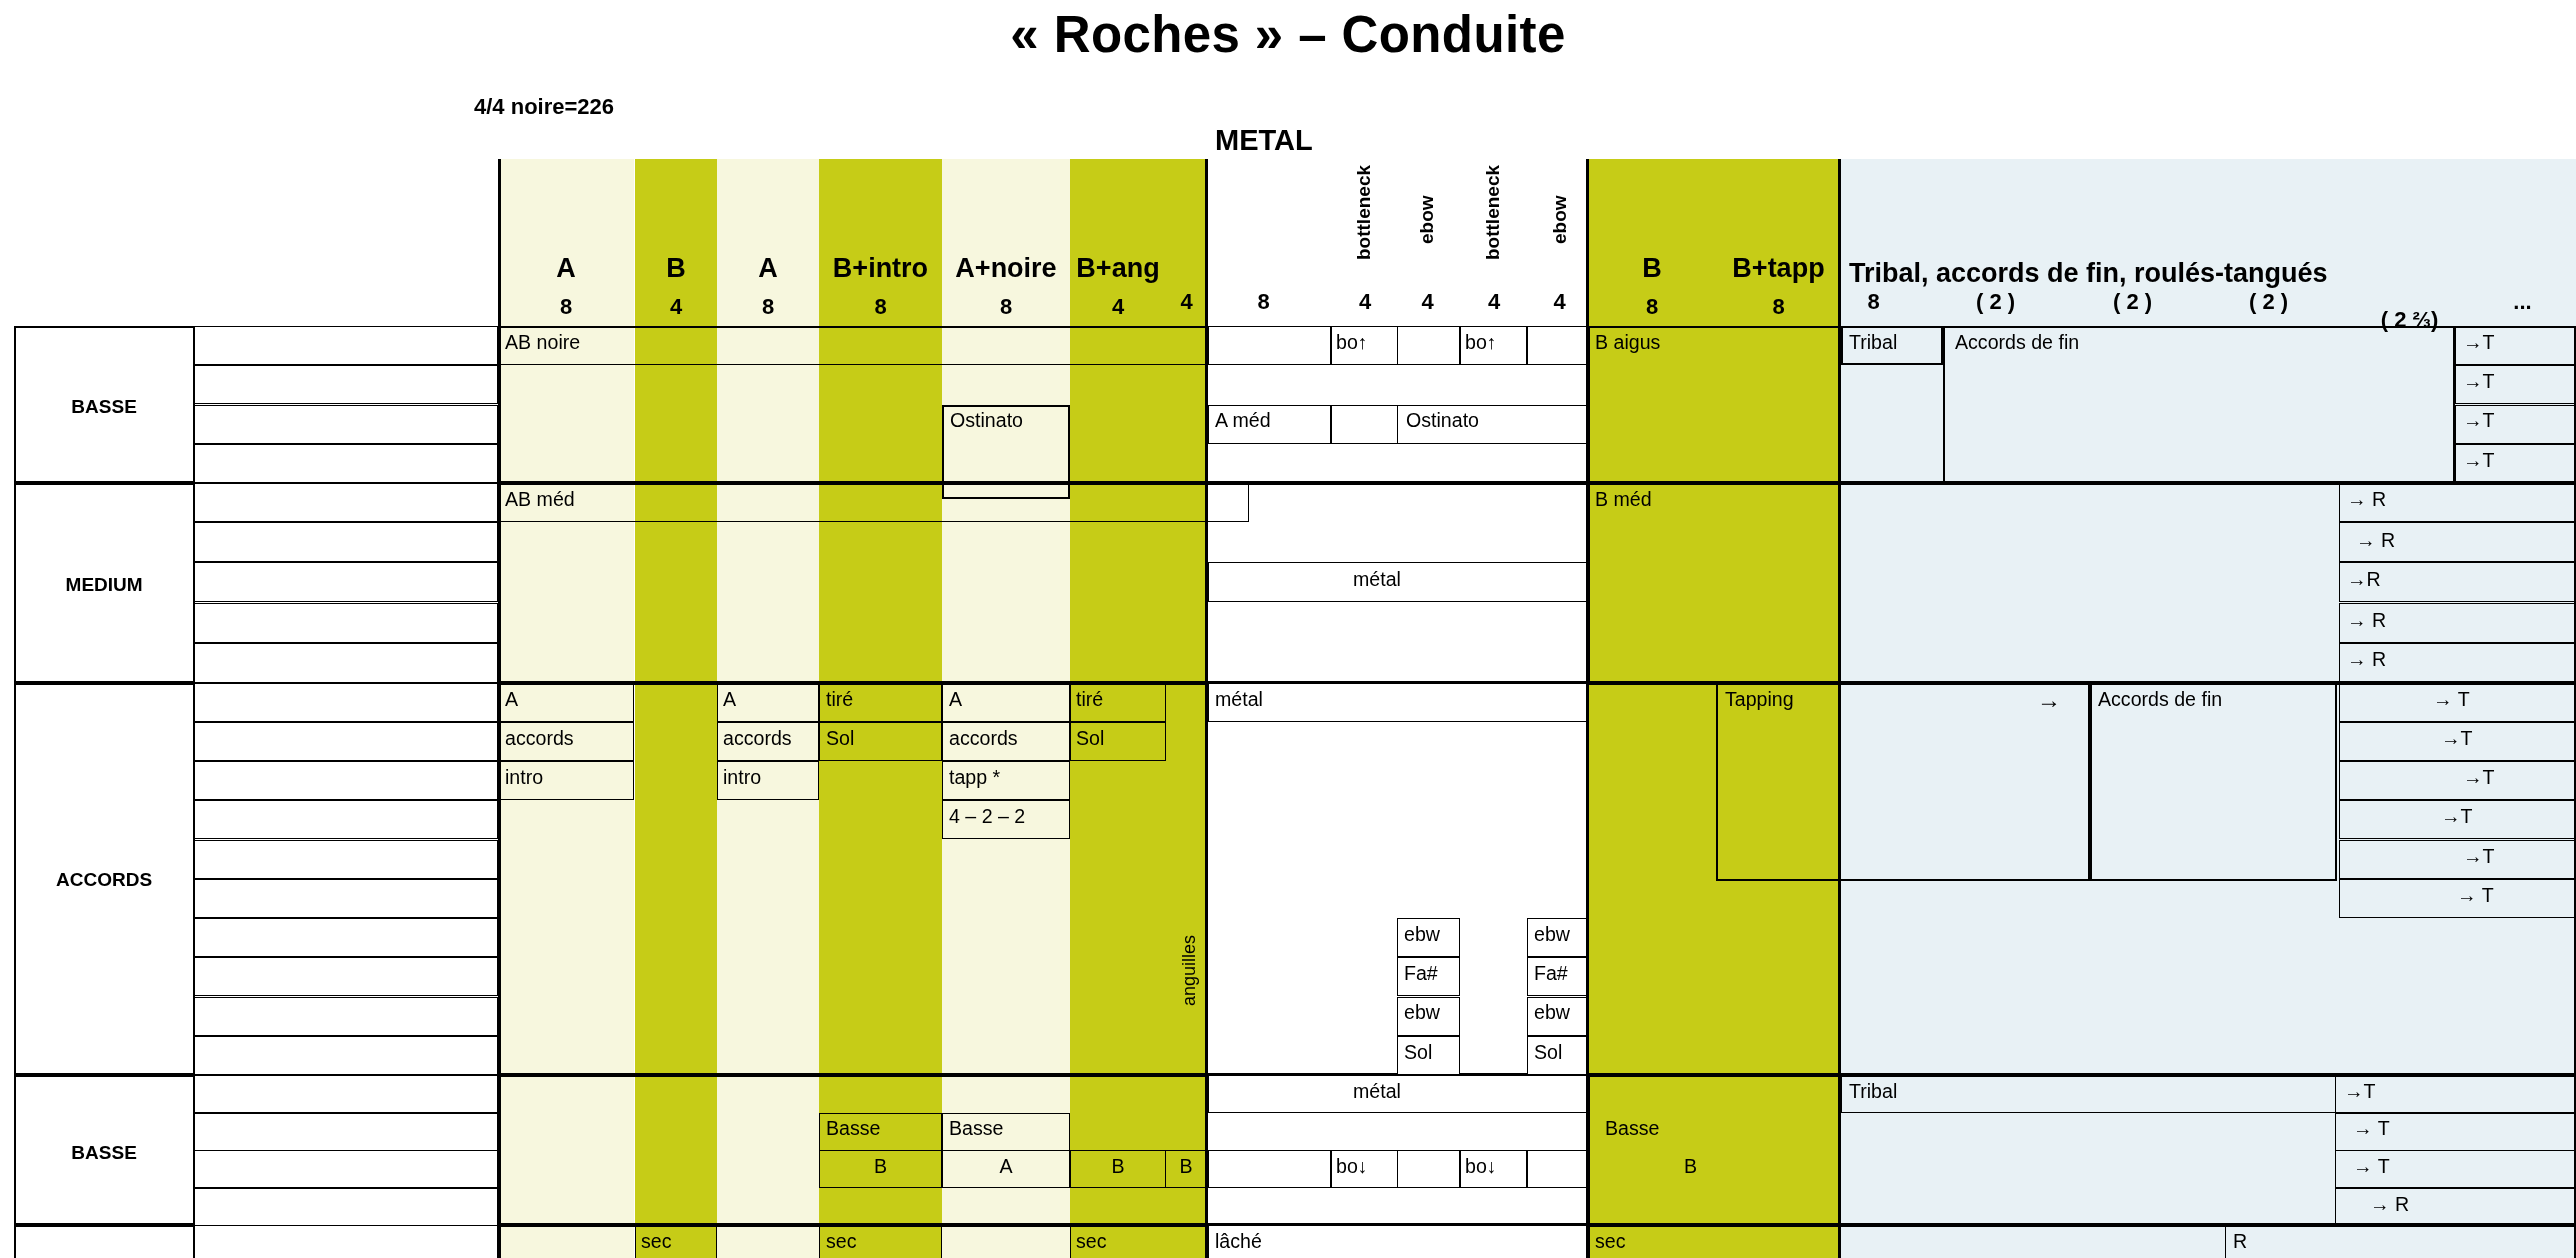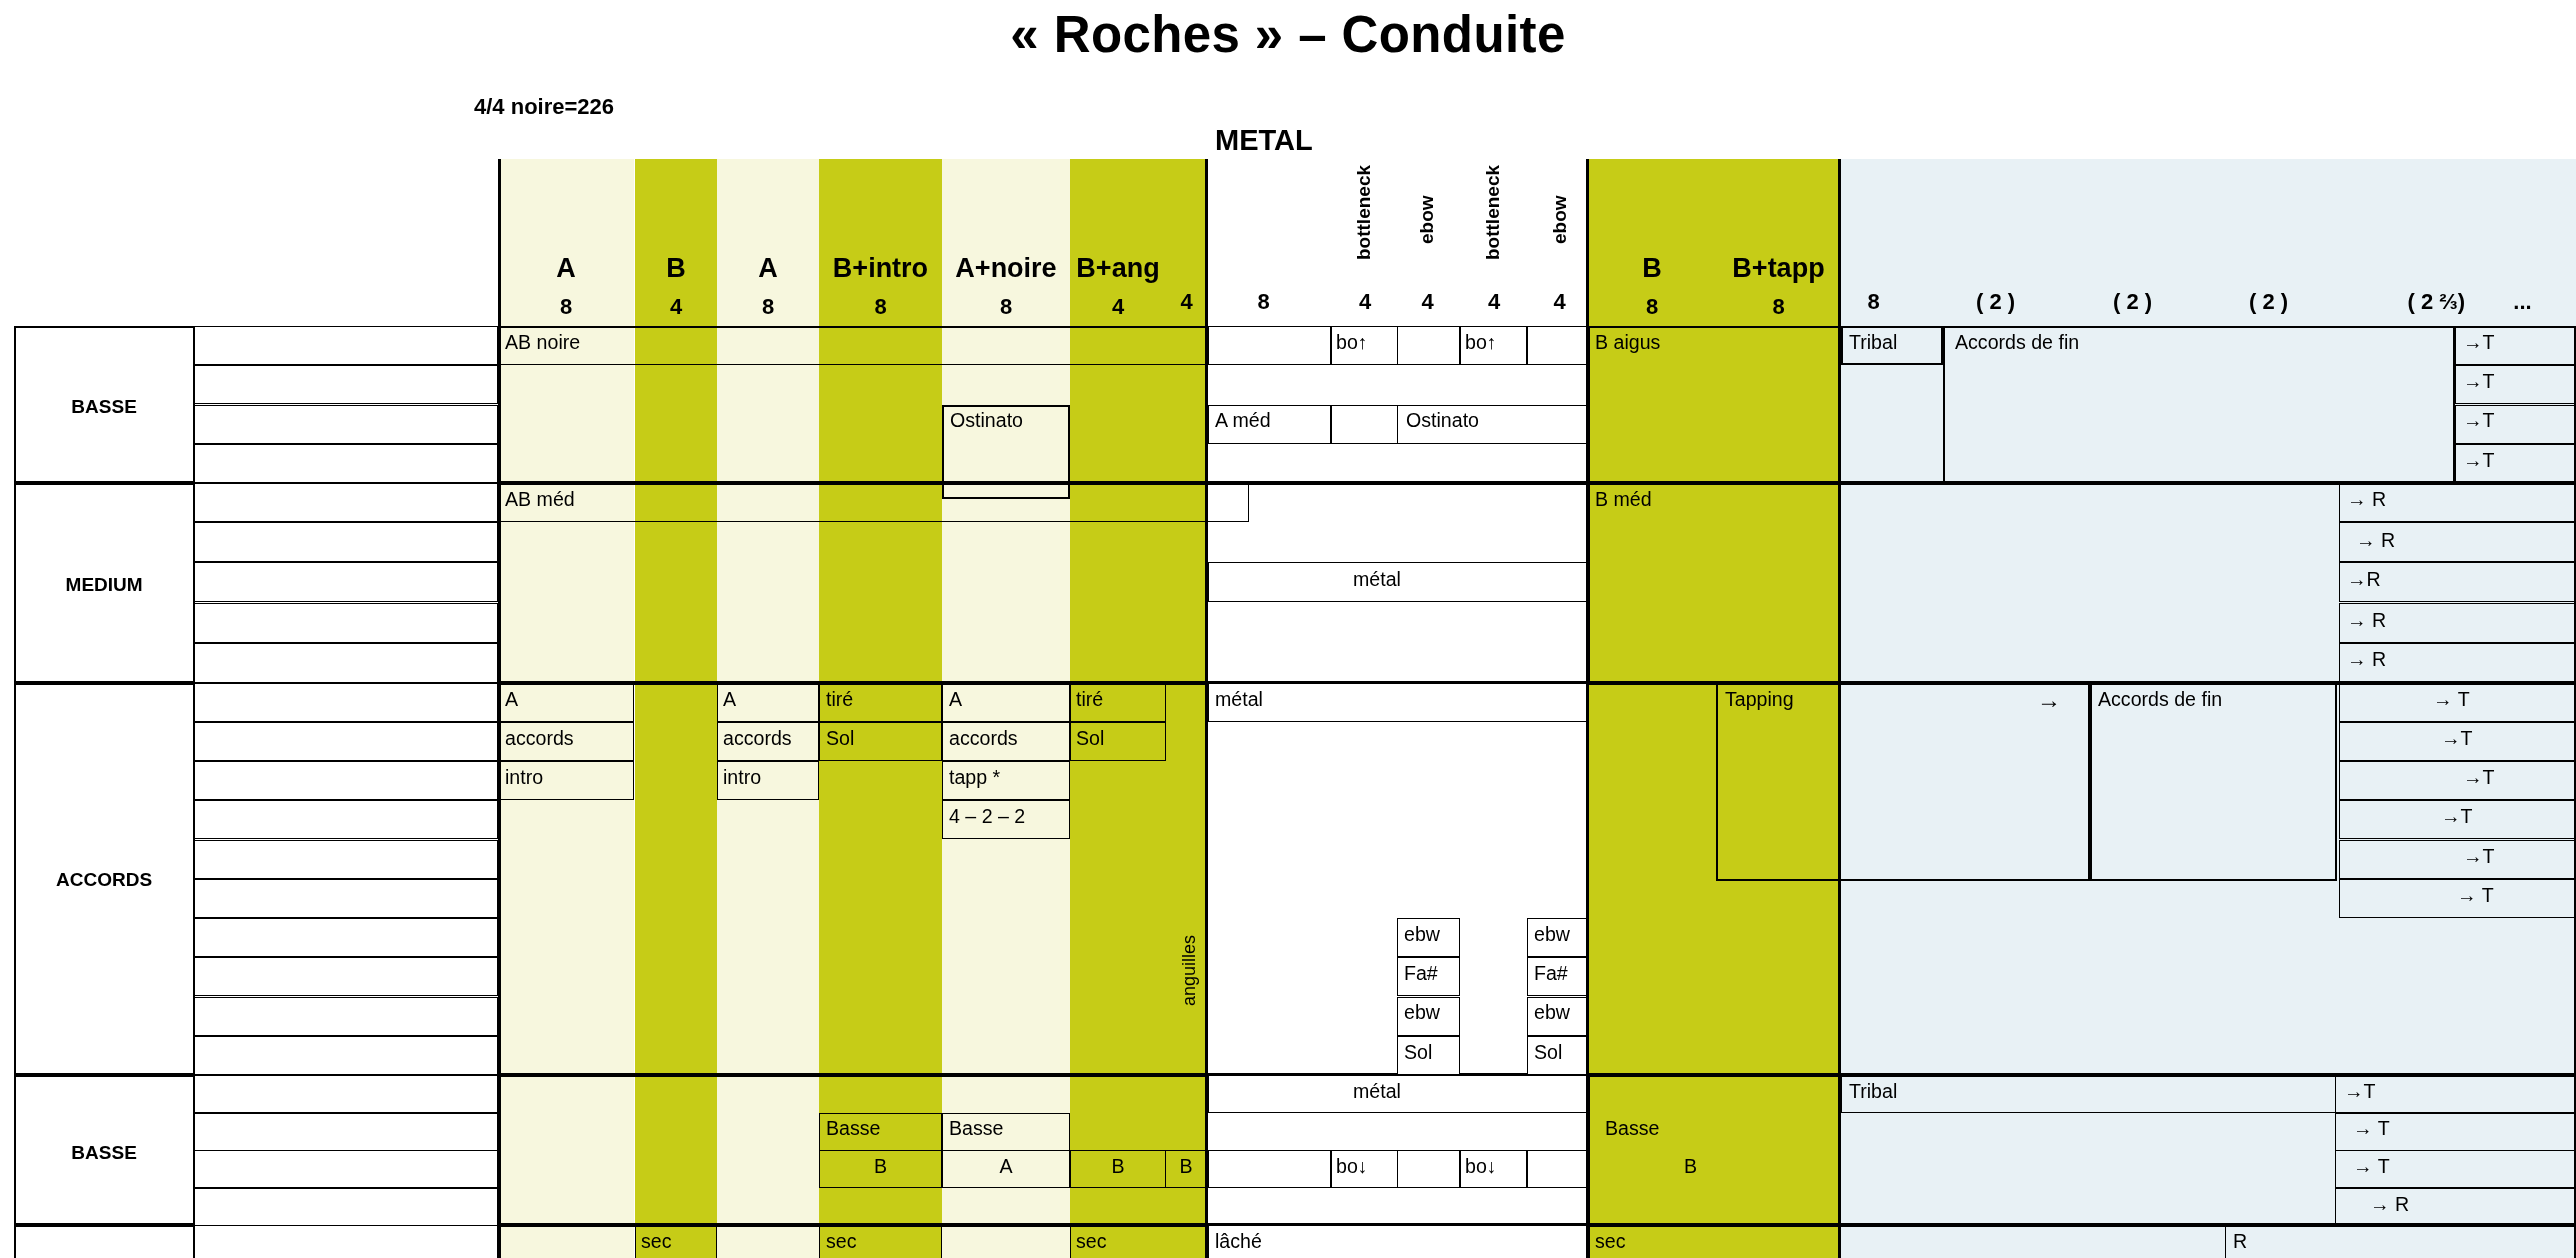--- a/index.html
+++ b/index.html
@@ -128,33 +128,34 @@
   </div>
   <div class="colhead" style="left:1588px;top:94px;width:128px;">
     <div class="nm">B</div>
     <div class="num" style="margin-top:10.2px">8</div>
   </div>
   <div class="colhead" style="left:1716px;top:94px;width:125px;">
     <div class="nm">B+tapp</div>
     <div class="num" style="margin-top:10.2px">8</div>
   </div>
 
+  <div class="tribal-title" style="left:1849px;top:99px;">Tribal, accords de fin, roulés-tangués</div>
   <div class="colhead" style="left:1848px;top:130px;width:51px;">
     <div class="num">8</div>
   </div>
   <div class="colhead" style="left:1953px;top:130px;width:85px;">
     <div class="num">( 2 )</div>
   </div>
   <div class="colhead" style="left:2090px;top:130px;width:85px;">
     <div class="num">( 2 )</div>
   </div>
   <div class="colhead" style="left:2226px;top:130px;width:85px;">
     <div class="num">( 2 )</div>
   </div>
-  <div class="colhead" style="left:2354px;top:130px;width:111px;text-align:right;">
+  <div class="colhead" style="left:2354px;top:148px;width:111px;">
     <div class="num">( 2 ⅔)</div>
   </div>
   <div class="colhead" style="left:2484px;top:130px;width:77px;">
     <div class="num">...</div>
   </div>
 
   <div class="abs thick" style="left:13.6px;top:167px;width:2562px;height:157px;background:transparent;"></div>
 
   <div class="abs thick" style="left:13.6px;top:324px;width:2562px;height:200px;background:transparent;"></div>
 

